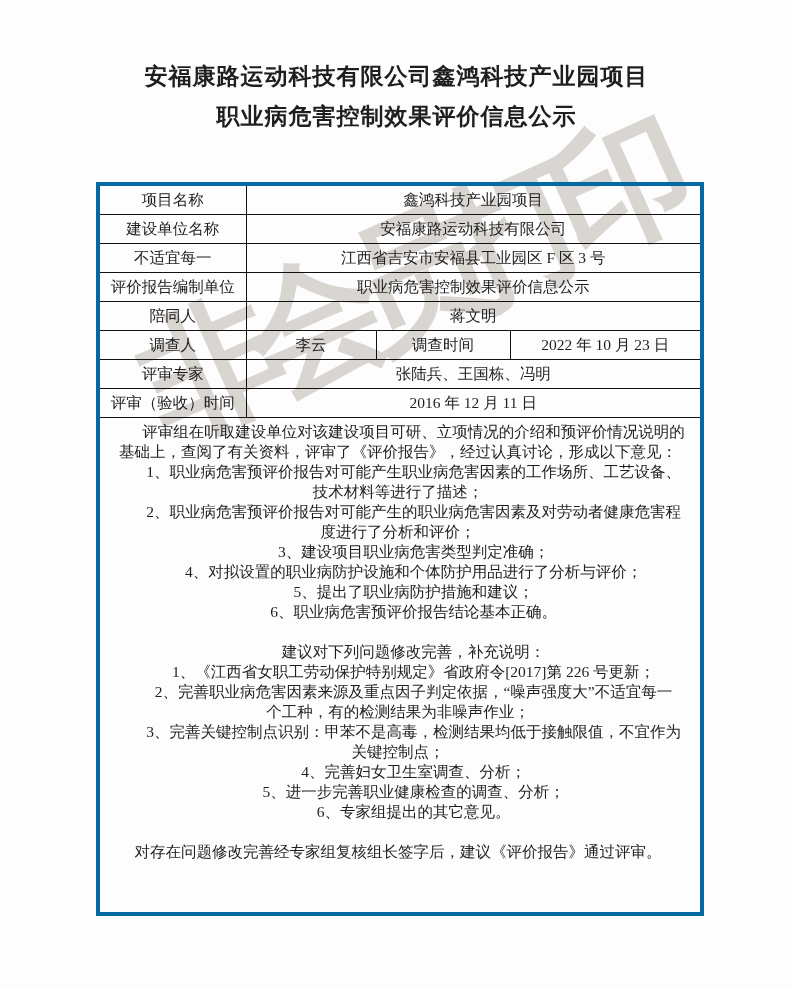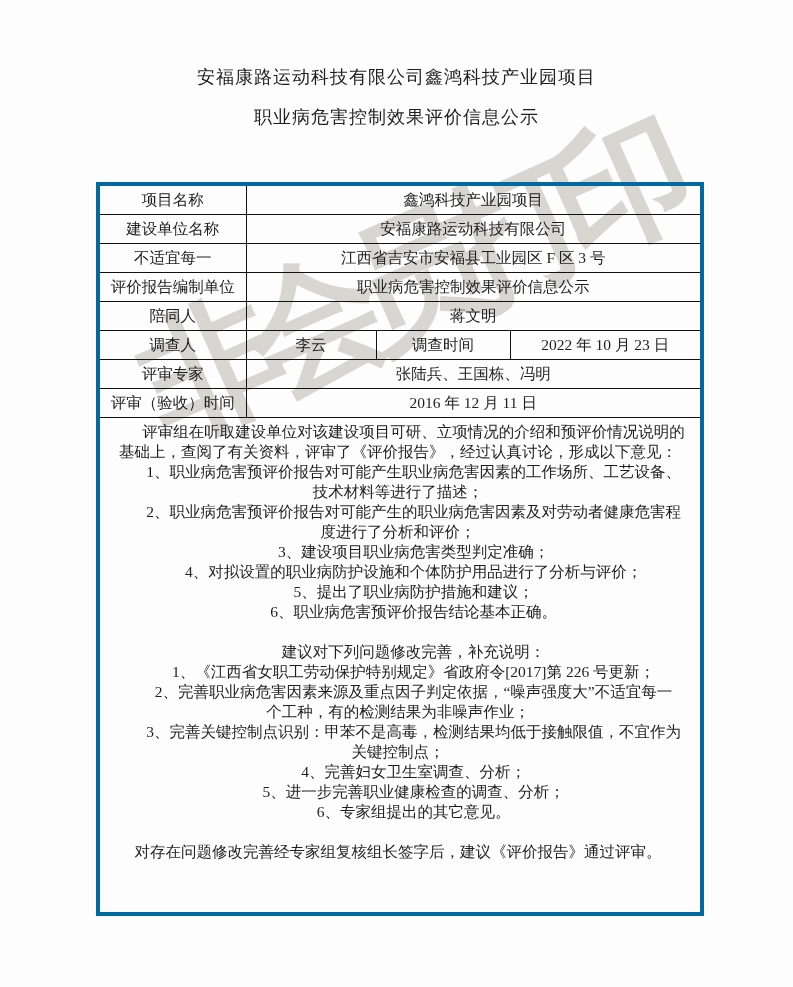--- a/index.html
+++ b/index.html
@@ -23,22 +23,22 @@
     transform-origin:0 50%;
     white-space:nowrap;
     z-index:0;
     user-select:none;
     pointer-events:none;
   }
   .content{position:relative;z-index:1;}
   .doc-title{
     margin-top:57px;
     text-align:center;
-    font-size:18px;
-    font-weight:400;
+    font-size:23px;
+    font-weight:700;
     line-height:40px;
     letter-spacing:1px;
   }
   .info-table{
     border-collapse:collapse;
     table-layout:fixed;
     margin:45px 0 0 96px;
     width:604px;
     font-size:15.5px;
     border:4px solid #0369a1;

